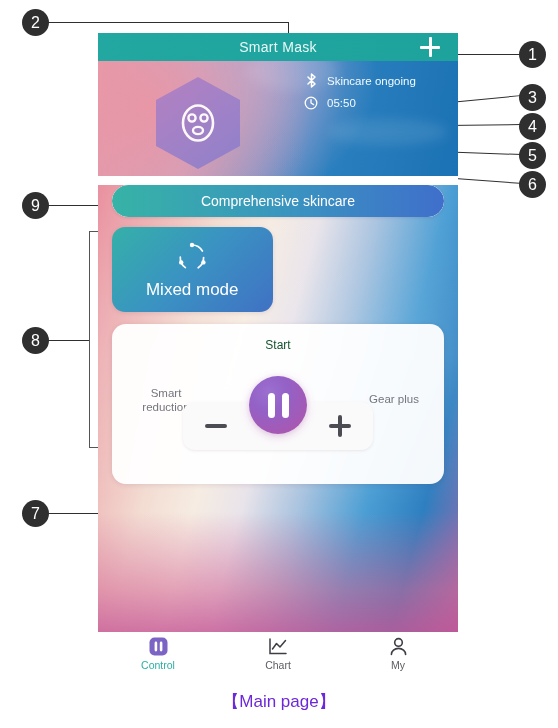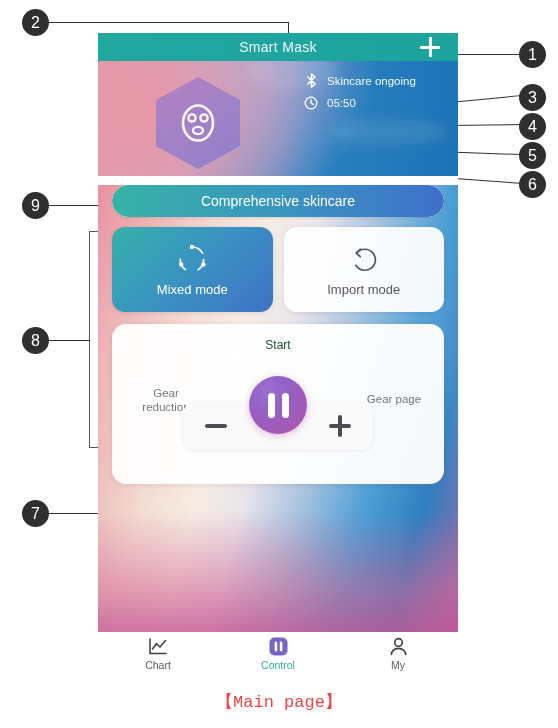--- a/index.html
+++ b/index.html
@@ -196,21 +196,21 @@
     align-items: center;
     justify-content: center;
     cursor: pointer;
   }
   .mode-card.selected {
     background: linear-gradient(135deg, #35b0a8 0%, #3a93c2 48%, #4071c4 100%);
   }
   .mode-ico { height: 34px; display:flex; align-items:center; justify-content:center; }
   .mode-label {
     margin-top: 6px;
-    font-size: 13px;
+    font-size: 17px;
     color: #58585f;
   }
   .mode-card.selected .mode-label { color: #ffffff; }
 
   
   #control-panel {
     position: relative;
     z-index: 2;
     margin-top: 12px;
     height: 160px;
@@ -313,22 +313,21 @@
   .nav-label { margin-top: 3px; font-size: 10.5px; color: #5c5c63; }
   .nav-item.active .nav-label { color: #2bb0a4; }
 
   
   #caption {
     position: absolute;
     left: 0; right: 0;
     top: 690px;
     text-align: center;
     font-size: 17px;
-    color: #ef4444;
-    font-family: Liberation Mono, monospace;
+    color: #6d28d9;
   }
 
   
   .callout {
     position: absolute;
     width: 27px; height: 27px;
     border-radius: 50%;
     background: #2f2f2f;
     color: #ffffff;
     font-size: 16px;
@@ -450,78 +449,69 @@
             <path d="M8.4 25.6 A12 12 0 0 1 3.3 15.2" fill="none" stroke="#ffffff" stroke-width="1.7" stroke-linecap="round"></path>
             <circle cx="15" cy="3" r="2.2" fill="#ffffff"></circle>
             <circle cx="26.4" cy="20.4" r="2.2" fill="#ffffff"></circle>
             <circle cx="4.2" cy="20.4" r="2.2" fill="#ffffff"></circle>
           </svg>
         </span>
         <span class="mode-label">Mixed mode</span>
       </div>
 
 
-      <div class="mode-card">
-        <span class="mode-ico">
-          <svg width="30" height="30" viewBox="0 0 30 30">
-            <path d="M8 8.8 A10.5 10.5 0 1 1 6.9 21.2" fill="none" stroke="#54546a" stroke-width="1.7" stroke-linecap="round"></path>
-            <path d="M11.5 5.2 L7.2 9 L11.2 12.6" fill="none" stroke="#54546a" stroke-width="1.7" stroke-linecap="round" stroke-linejoin="round"></path>
-          </svg>
-        </span>
-        <span class="mode-label">Import mode</span>
-      </div>
 
     </div>
 
     <div id="control-panel">
       <div id="start-label">Start</div>
 
       <div id="gear-reduction">
-        <div>Gear</div>
+        <div>Smart</div>
         <div>reduction</div>
       </div>
 
-      <div id="gear-plus">Gear page</div>
+      <div id="gear-plus">Gear plus</div>
 
       <div id="stepper">
         <div class="step-btn minus"></div>
         <div class="step-btn plus"></div>
       </div>
 
       <div id="play-btn">
         <span style="display:flex;">
           <span class="pause-bar"></span>
           <span class="pause-bar"></span>
         </span>
       </div>
     </div>
   </div>
 
   <div id="bottom-nav">
-    <div class="nav-item">
-      <span class="nav-ico">
-        <svg width="20" height="19" viewBox="0 0 20 19">
-          <path d="M2 2 L2 16.5 L18 16.5" fill="none" stroke="#3d3d45" stroke-width="1.5" stroke-linecap="round"></path>
-          <path d="M4.5 12 L8.5 6.5 L12 10 L17.5 3.5" fill="none" stroke="#3d3d45" stroke-width="1.5" stroke-linecap="round" stroke-linejoin="round"></path>
-        </svg>
-      </span>
-      <span class="nav-label">Chart</span>
-    </div>
-
     <div class="nav-item active">
       <span class="nav-ico">
         <svg width="19" height="19" viewBox="0 0 19 19">
           <rect x="0.5" y="0.5" width="18" height="18" rx="5" fill="#7b64c4"></rect>
           <rect x="5.6" y="4.6" width="2.6" height="9.8" rx="1.3" fill="#ffffff"></rect>
           <rect x="10.8" y="4.6" width="2.6" height="9.8" rx="1.3" fill="#ffffff"></rect>
         </svg>
       </span>
       <span class="nav-label">Control</span>
     </div>
 
+    <div class="nav-item">
+      <span class="nav-ico">
+        <svg width="20" height="19" viewBox="0 0 20 19">
+          <path d="M2 2 L2 16.5 L18 16.5" fill="none" stroke="#3d3d45" stroke-width="1.5" stroke-linecap="round"></path>
+          <path d="M4.5 12 L8.5 6.5 L12 10 L17.5 3.5" fill="none" stroke="#3d3d45" stroke-width="1.5" stroke-linecap="round" stroke-linejoin="round"></path>
+        </svg>
+      </span>
+      <span class="nav-label">Chart</span>
+    </div>
+
 
     <div class="nav-item">
       <span class="nav-ico">
         <svg width="19" height="19" viewBox="0 0 19 19">
           <circle cx="9.5" cy="5.4" r="3.8" fill="none" stroke="#3d3d45" stroke-width="1.6"></circle>
           <path d="M2.4 17.4 a7.1 6 0 0 1 14.2 0" fill="none" stroke="#3d3d45" stroke-width="1.6" stroke-linecap="round"></path>
         </svg>
       </span>
       <span class="nav-label">My</span>
     </div>

